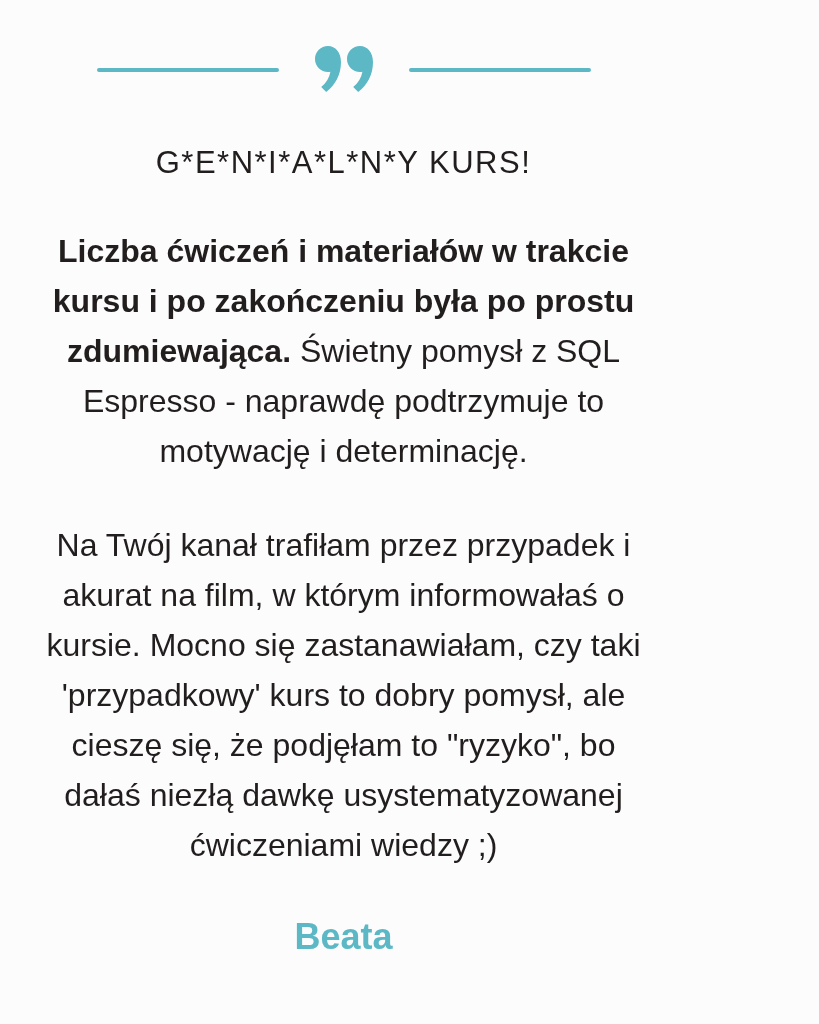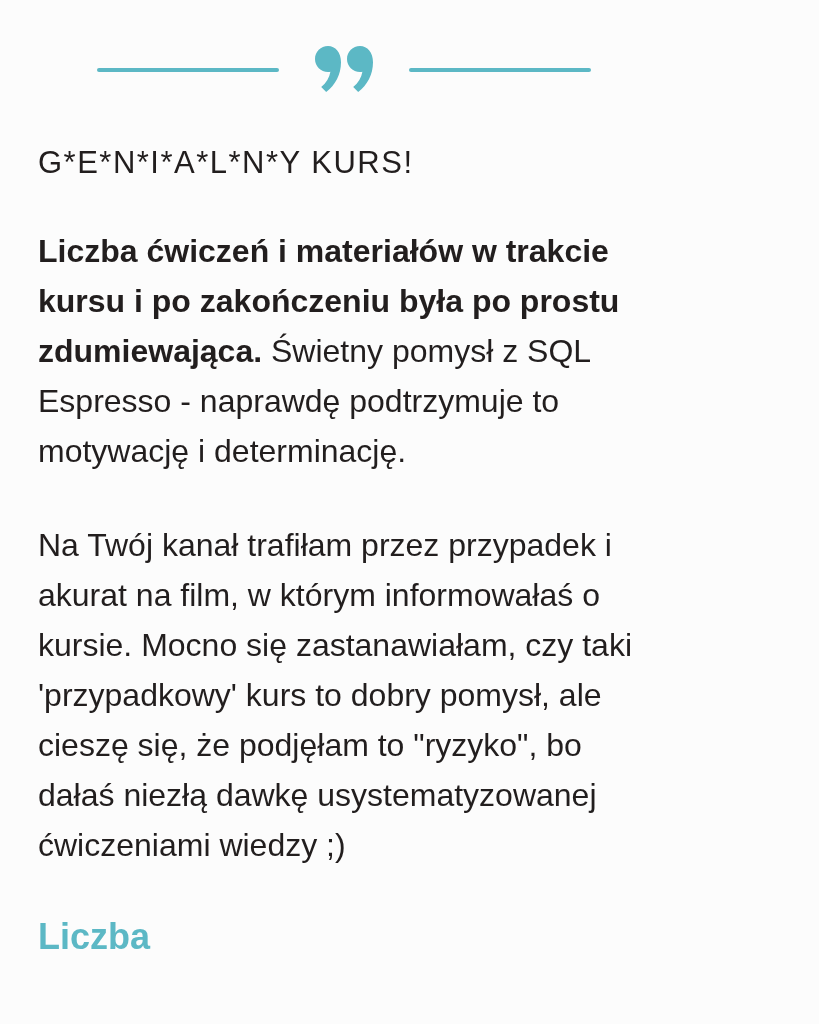--- a/index.html
+++ b/index.html
@@ -12,21 +12,21 @@
     background: #fcfcfc;
     font-family: "Liberation Sans", "DejaVu Sans", sans-serif;
     color: #221e1e;
     overflow: hidden;
   }
   .card {
     box-sizing: border-box;
     width: 687px;
     height: 1024px;
     padding: 46px 38px 8px 38px;
-    text-align: left;
+    text-align: center;
   }
   .decoration {
     display: flex;
     align-items: center;
     justify-content: center;
     gap: 36px;
     height: 48px;
   }
   .line {
     display: block;
@@ -84,15 +84,15 @@
     </span>
     <span class="line"></span>
   </div>
 
   <h1 class="heading">G*E*N*I*A*L*N*Y KURS!</h1>
 
   <p class="para"><strong>Liczba ćwiczeń i materiałów w trakcie kursu i po zakończeniu była po prostu zdumiewająca.</strong><span> Świetny pomysł z SQL Espresso - naprawdę podtrzymuje to motywację i determinację.</span></p>
 
   <p class="para">Na Twój kanał trafiłam przez przypadek i akurat na film, w którym informowałaś o kursie. Mocno się zastanawiałam, czy taki 'przypadkowy' kurs to dobry pomysł, ale cieszę się, że podjęłam to "ryzyko", bo dałaś niezłą dawkę usystematyzowanej ćwiczeniami wiedzy ;)</p>
 
-  <div class="signature">Liczba</div>
+  <div class="signature">Beata</div>
 
 </div>
 
 </body></html>

